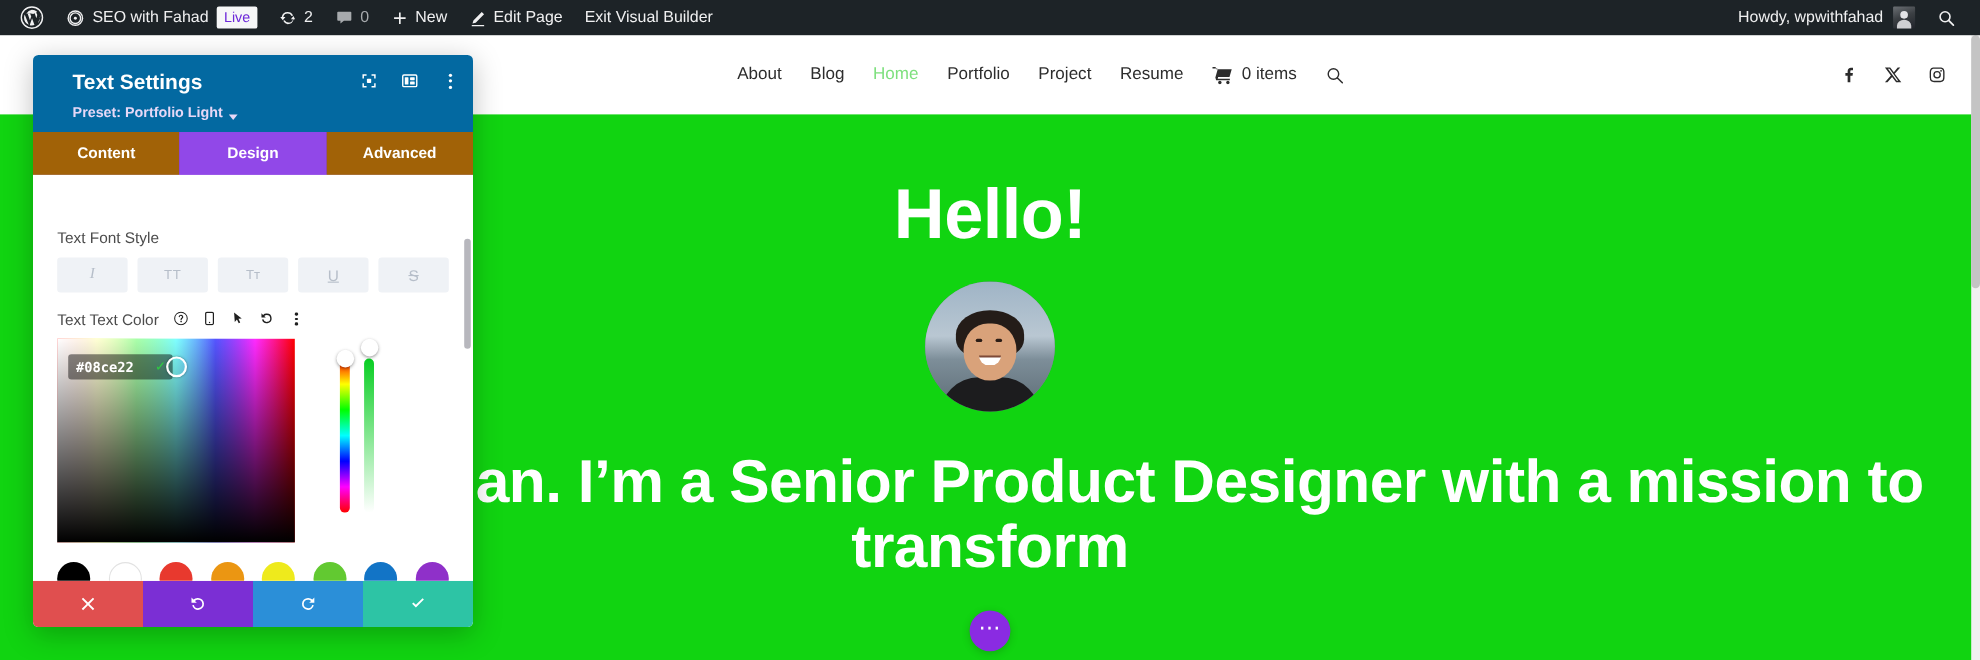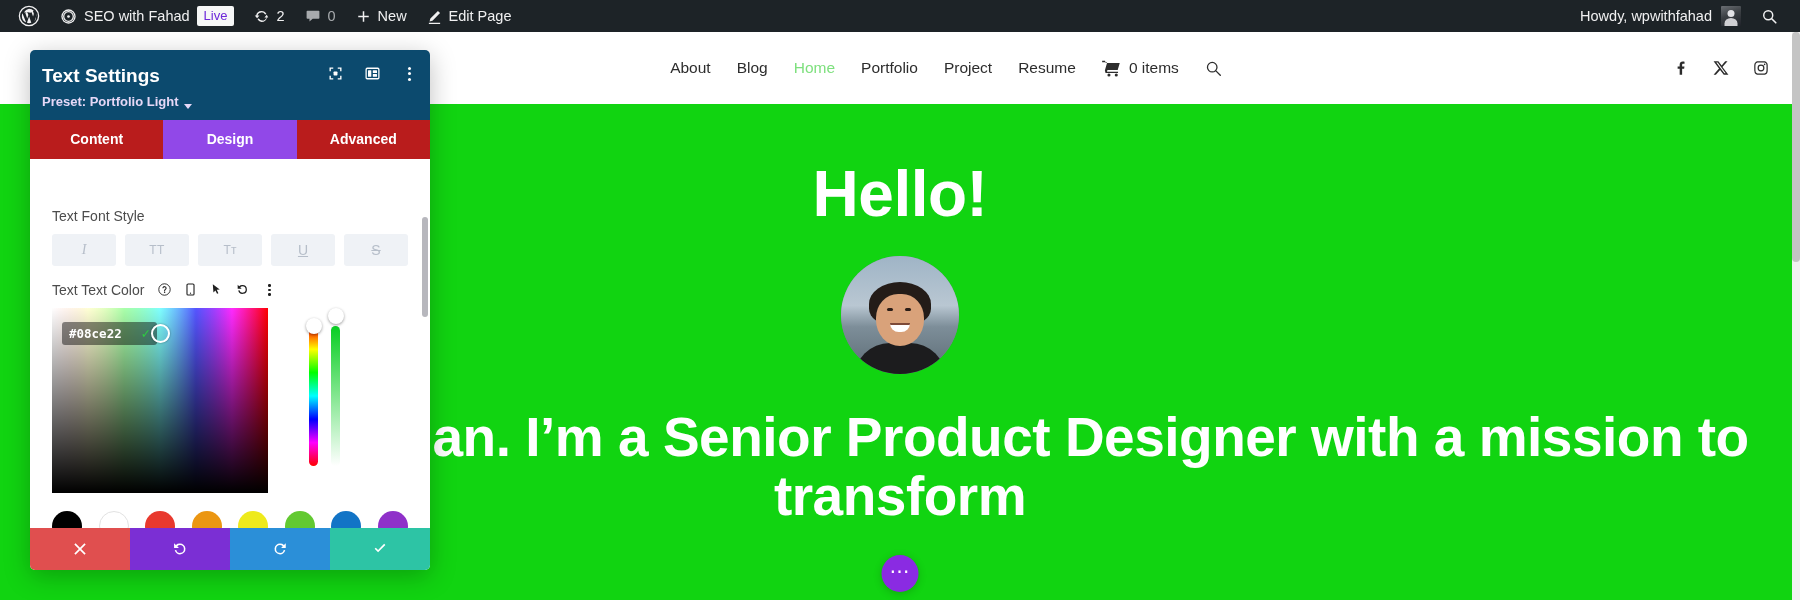--- a/index.html
+++ b/index.html
@@ -162,22 +162,22 @@
     width: 400px; height: 520px;
     background: #fff;
     border-radius: 5px;
     box-shadow: 0 6px 26px rgba(0,0,0,.25);
     overflow: hidden;
     z-index: 50;
     display: flex; flex-direction: column;
     font-size: 14px;
   }
   .modal-head {
-    background: #0c4a6e;
-    padding: 15px 12px 11px;
+    background: #0369a1;
+    padding: 15px 36px 11px;
     color: #fff; position: relative;
     flex: none;
   }
   .modal-title { font-size: 19px; font-weight: 700; line-height: 1.2; }
   .modal-preset {
     margin-top: 6px; font-size: 13px; font-weight: 700;
     color: #e6d8f7; display: inline-flex; align-items: flex-end; gap: 5px;
   }
   .caret-down {
     width: 0; height: 0;
@@ -195,21 +195,21 @@
     display: flex; flex-direction: column; gap: 2.5px; align-items: center;
     width: 14px;
   }
   .dots-v i { width: 3px; height: 3px; border-radius: 50%; background: #fff; display: block; }
 
   .tabs { display: flex; background: #7b34cf; flex: none; }
   .tab {
     flex: 1; text-align: center;
     padding: 11px 0 12px;
     color: #ffffff; font-size: 14px; font-weight: 700;
-    background: #b91c1c;
+    background: #a16207;
   }
   .tab.active { background: #9148e8; }
 
   .modal-body {
     flex: 1; overflow: hidden; position: relative;
     padding: 14px 0 0;
     background: #fff;
   }
   .scrollbar {
     position: absolute; right: 2px; top: 58px;
@@ -370,20 +370,23 @@
       </span>
       <span>New</span>
     </div>
     <div class="ab-item">
       <span class="ab-icon">
         <svg width="15" height="15" viewBox="0 0 20 20">
             <path d="M14.6 2.6 17.4 5.4 7.3 15.5 3.4 16.6l1.1-3.9zM2.5 18.2h15V20h-15z" fill="#f0f0f1"></path>
           </svg>
       </span>
       <span>Edit Page</span>
+    </div>
+    <div class="ab-item">
+      <span>Exit Visual Builder</span>
     </div>
   </div>
   <div class="ab-right">
     <div class="ab-item">
       <span>Howdy, wpwithfahad</span>
       <span class="avatar-chip"></span>
     </div>
     <div class="ab-item">
       <span class="ab-icon">
         <svg width="17" height="17" viewBox="0 0 20 20">

